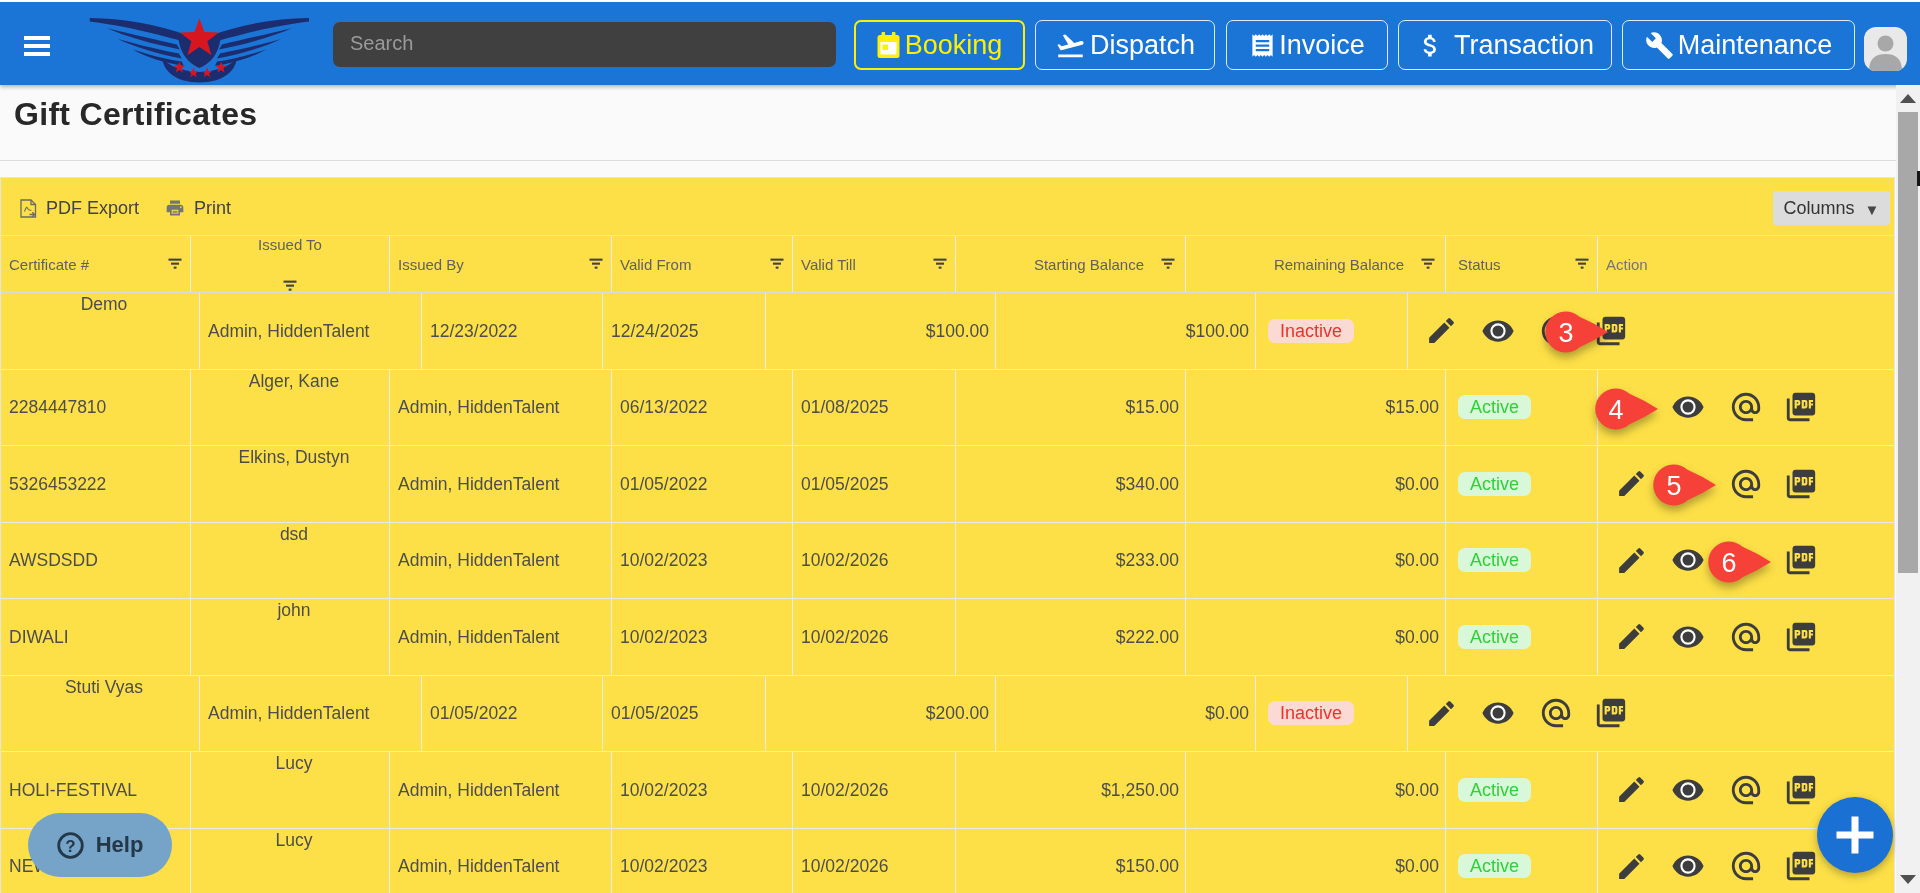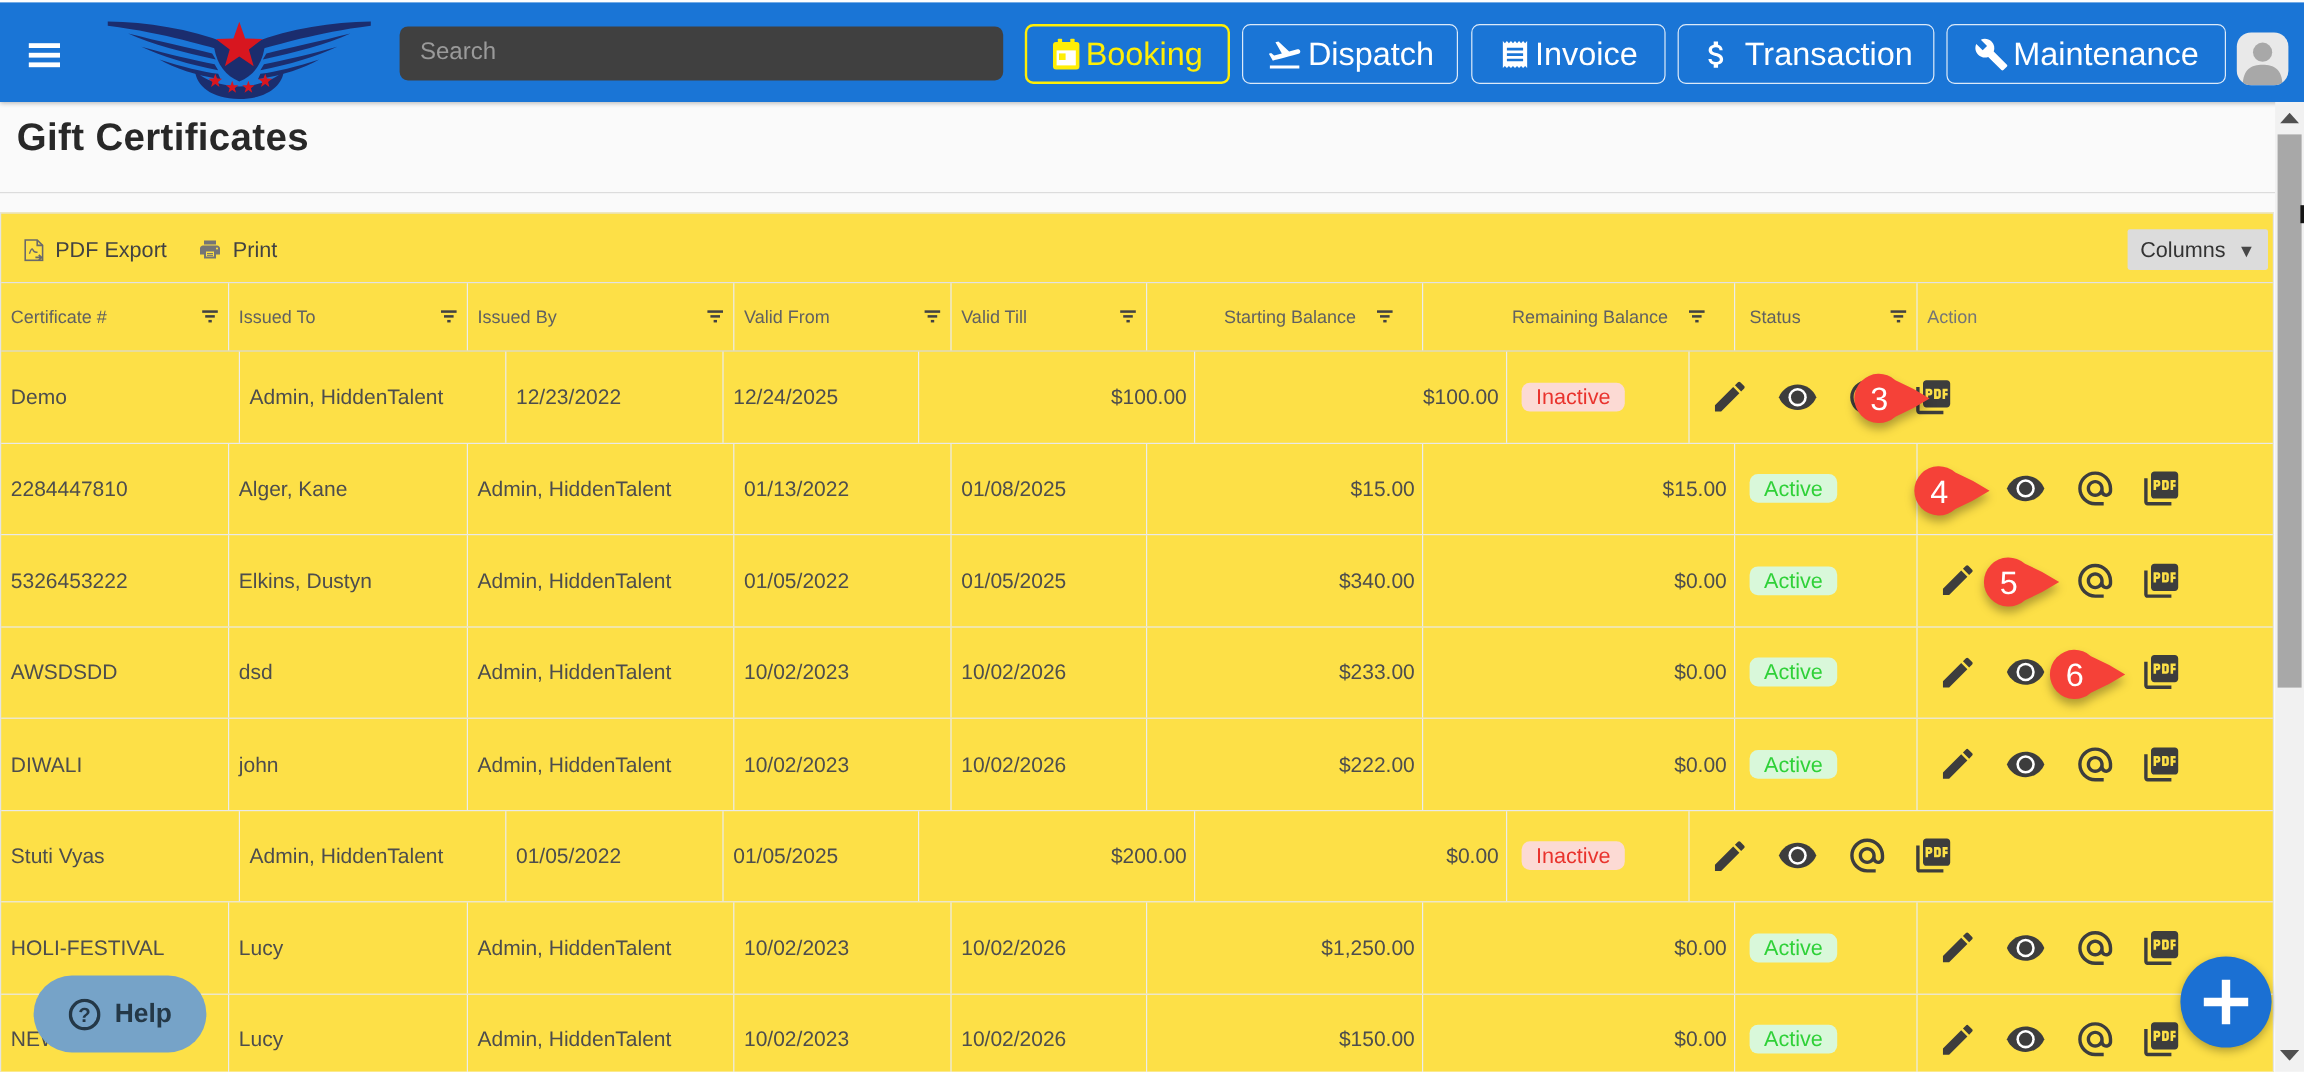--- a/index.html
+++ b/index.html
@@ -33,25 +33,25 @@
 #tool-print { left:164px; }
 #colbtn { position:absolute; left:1772px; top:13px; width:117px; height:34px; background:#dcdcdc;
   border-radius:2px; font-size:18px; color:#333; display:flex; align-items:center; justify-content:center; gap:10px;}
 
 #tbl { position:absolute; left:0; top:57px; width:1893px; }
 .row { display:flex; height:76.5px; border-bottom:1px solid #e9e9e9; }
 #hrow { height:58px; border-top:1px solid #e2e2e2; border-bottom:1px solid #dadada; color:#616161; font-size:15px; }
 .c { border-right:1px solid #ececec; padding-left:8px; display:flex; align-items:center; flex:none; }
 .c:last-child { border-right:none; }
 .num { justify-content:flex-end; padding-right:6px; padding-left:0; }
-.c0{width:190px;} .c1{width:199px;} .c2{width:222px;} .c3{width:181px;} .c4{width:163px;}
+.c0{width:190px;} .c1{width:199px;flex-direction:column;} .c2{width:222px;} .c3{width:181px;} .c4{width:163px;}
 .c5{width:230px;} .c6{width:260px;} .c7{width:152px;padding-left:12px;} .c8{width:296px;}
 .row:not(#hrow) .c { font-size:17.5px; color:#4d4d4d; line-height:22px; }
 .hflex { justify-content:space-between; padding-right:8px; }
-.hnum { justify-content:flex-end; gap:17px; padding-right:24px; }
+.hnum { justify-content:flex-end; gap:17px; padding-right:10px; }
 .pill { display:inline-block; font-size:18px; border-radius:7px; padding:2px 12px; line-height:20px; }
 .pill.act { background:#d9f8da; color:#2fd138; }
 .pill.inact { background:#fcdad4; color:#e9332d; }
 .icons { display:flex; align-items:center; padding-left:0; }
 .arrow { position:absolute; z-index:10; filter:drop-shadow(0 5px 4px rgba(0,0,0,.3)); }
 
 #tbl .row:nth-child(3) .icons svg:nth-child(1){visibility:hidden;}
 #tbl .row:nth-child(4) .icons svg:nth-child(2){visibility:hidden;}
 #tbl .row:nth-child(5) .icons svg:nth-child(3){visibility:hidden;}
 #help { position:absolute; left:28px; top:813px; width:144px; height:64px; border-radius:32px;
@@ -260,21 +260,21 @@
             </svg>
           </div>
         </div>
     </div>
     <div class="row">
       <div class="c c0">
           <span>2284447810</span>
         </div>
       <div class="c c1">Alger, Kane</div>
       <div class="c c2">Admin, HiddenTalent</div>
-      <div class="c c3">01/13/2022</div>
+      <div class="c c3">06/13/2022</div>
       <div class="c c4">01/08/2025</div>
       <div class="c c5 num">$15.00</div>
       <div class="c c6 num">$15.00</div>
       <div class="c c7">
           <span class="pill act">Active</span>
         </div>
       <div class="c c8">
           <div class="icons">
             <svg width="33" height="33" viewBox="0 0 24 24" fill="#3d3d3d" style="margin-left:8.5px;">
               <path d="M3 17.25V21h3.75L17.81 9.94l-3.75-3.75L3 17.25zM20.71 7.04c.39-.39.39-1.02 0-1.41l-2.34-2.34a.9959.9959 0 0 0-1.41 0l-1.83 1.83 3.75 3.75 1.83-1.83z"></path>

